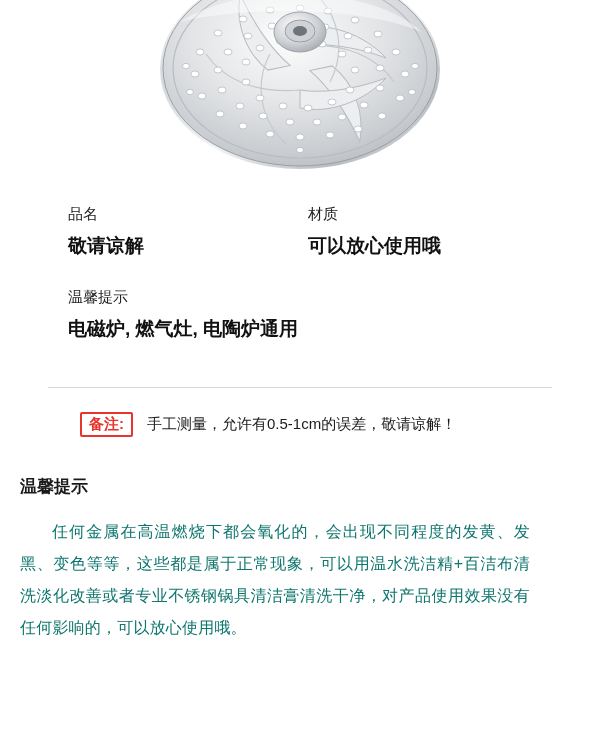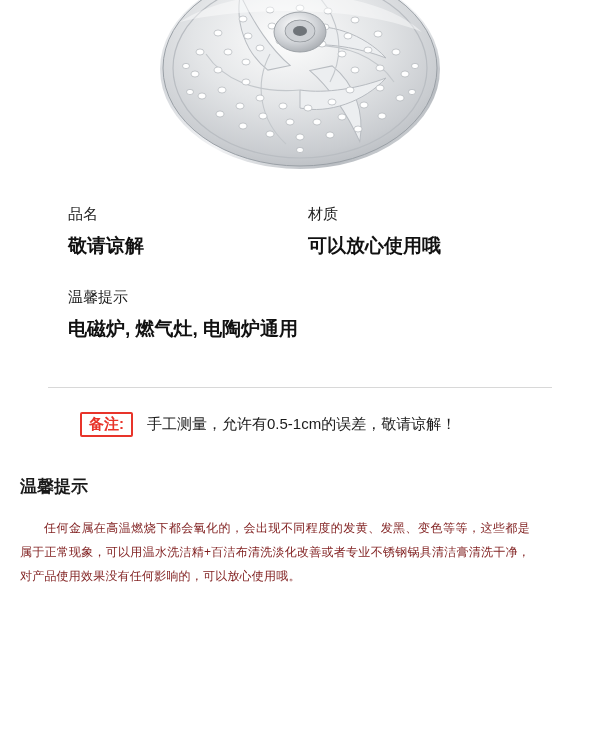--- a/index.html
+++ b/index.html
@@ -101,23 +101,23 @@
     margin: 38px 0 0 20px;
     width: 510px;
   }
   .tips-title {
     font-size: 17px;
     font-weight: bold;
     color: #1a1a1a;
     margin-bottom: 18px;
   }
   .tips-body {
-    font-size: 12px;
+    font-size: 16px;
     line-height: 2.0;
-    color: #7f1d1d;
+    color: #0f766e;
     text-indent: 2em;
     text-align: justify;
     letter-spacing: 0.2px;
   }
 </style>
 </head>
 <body>
 
 <div class="hero">
   <div class="steamer-wrap">

